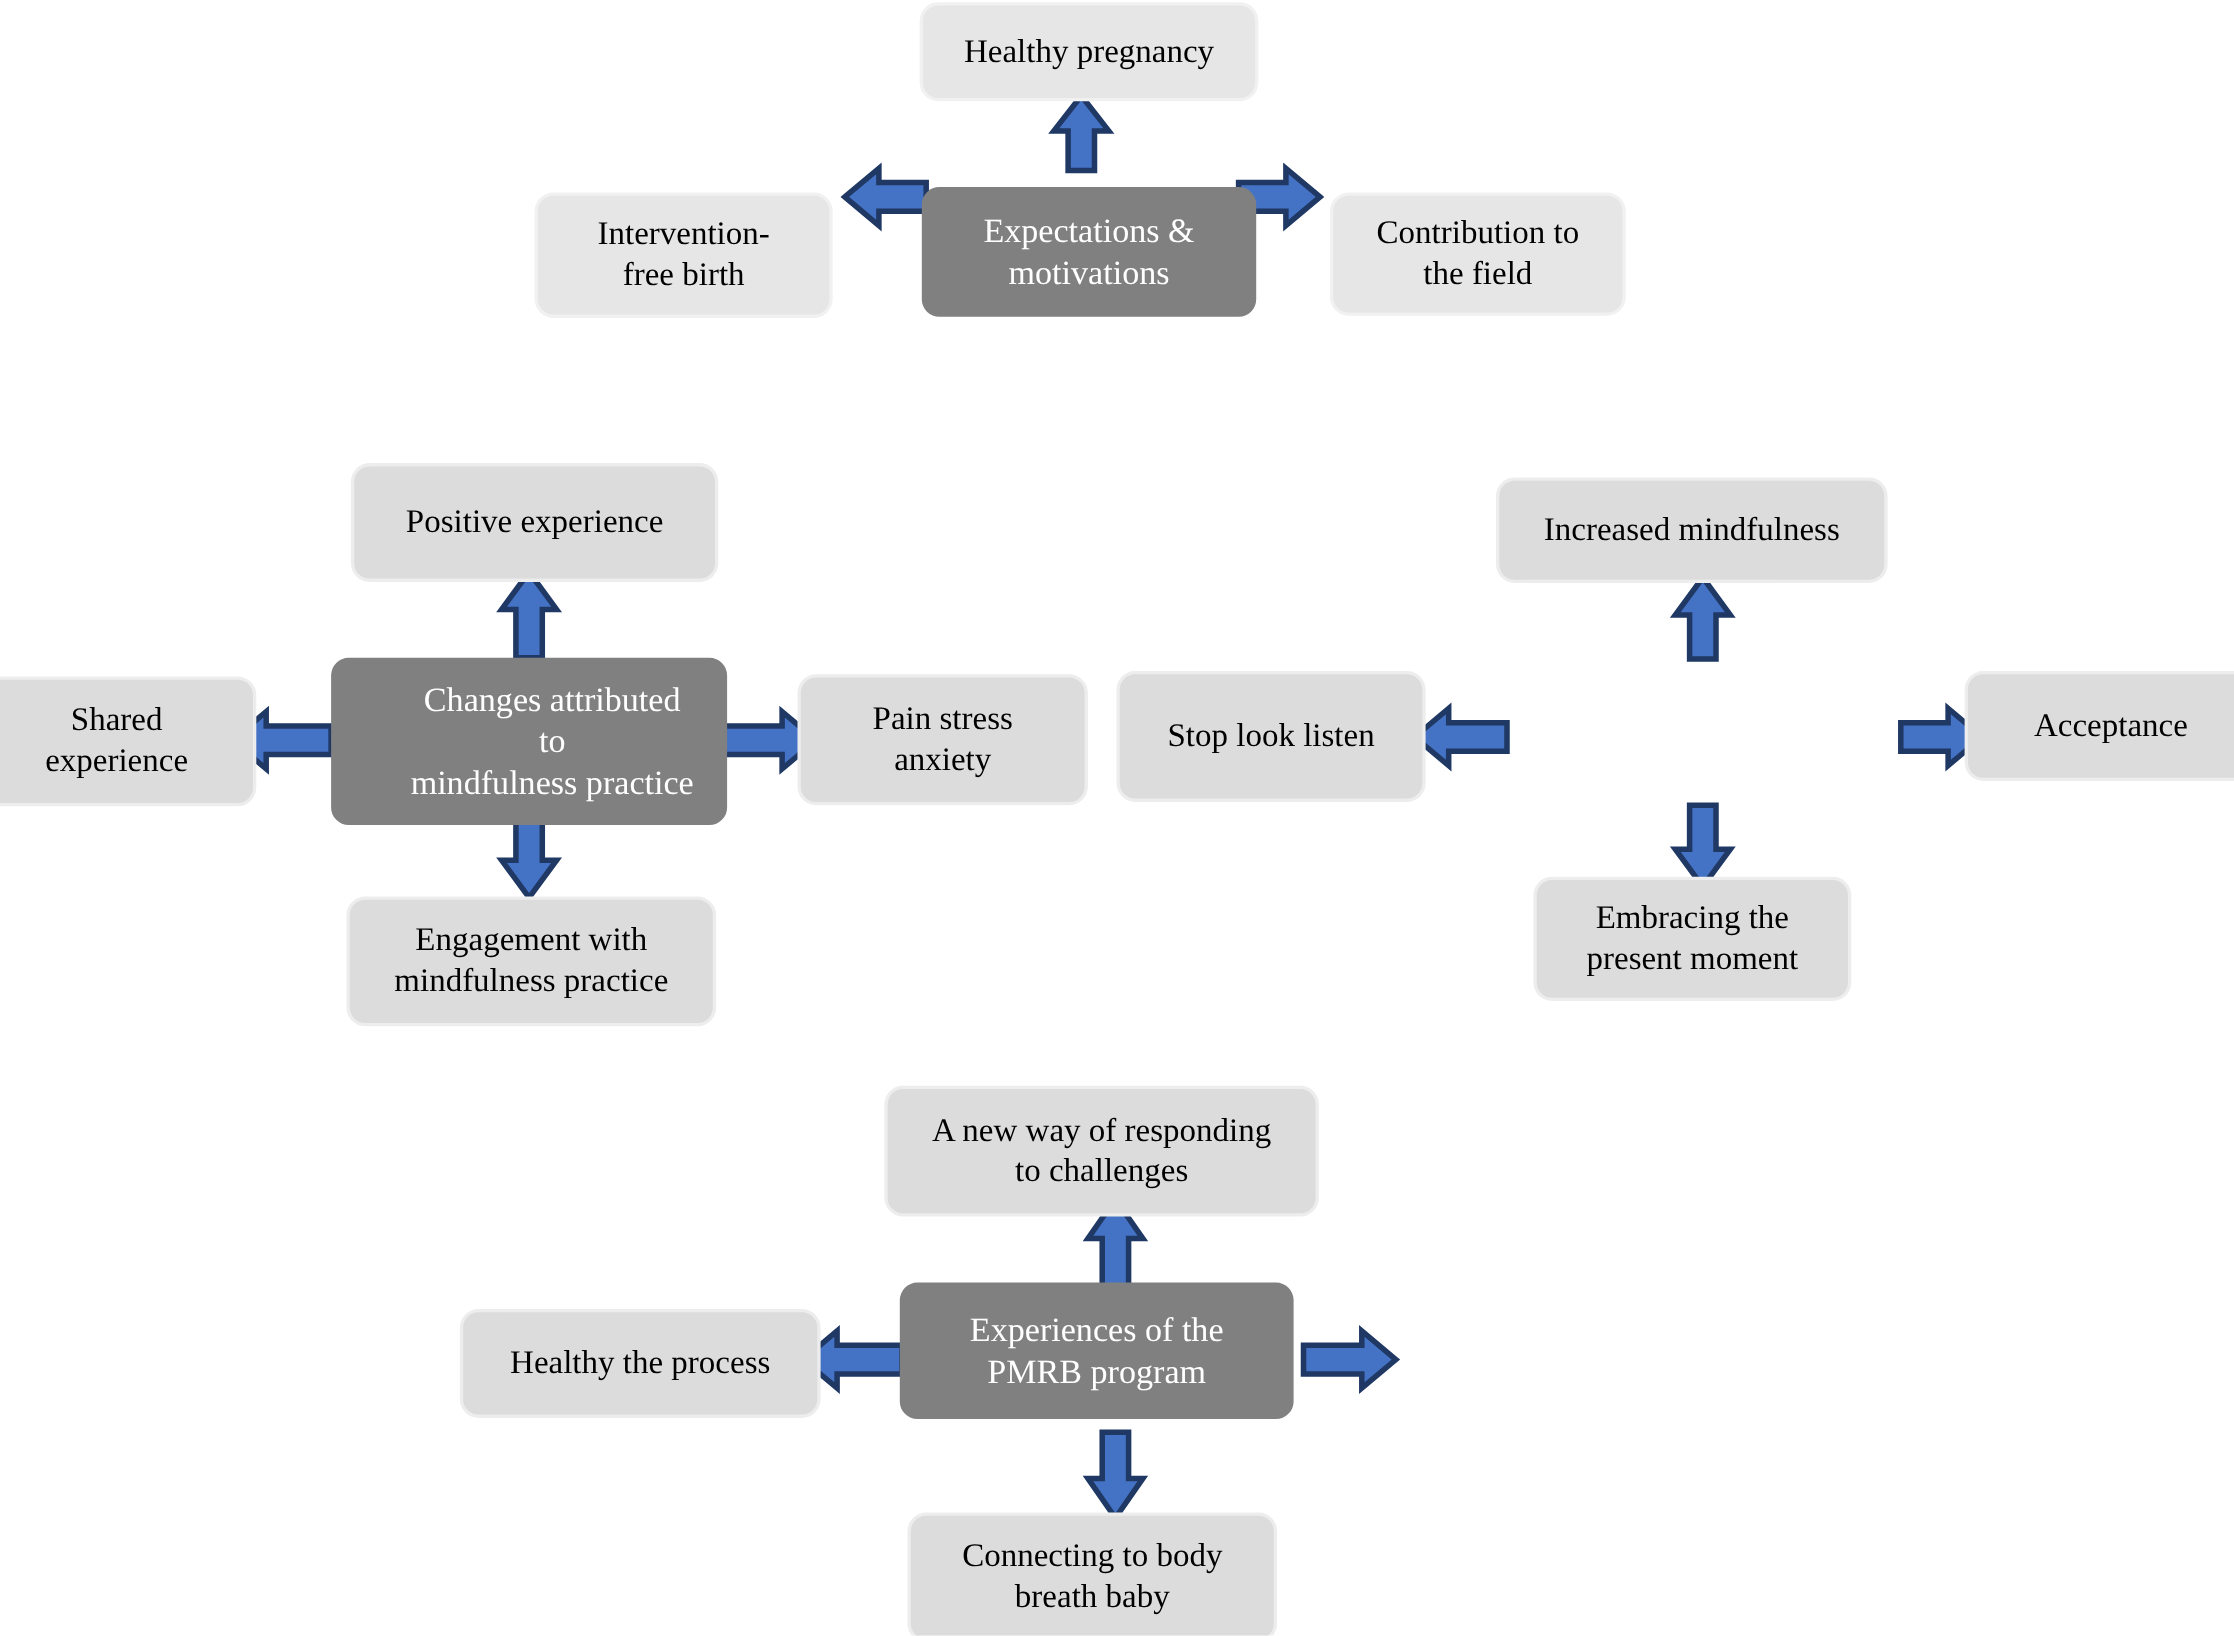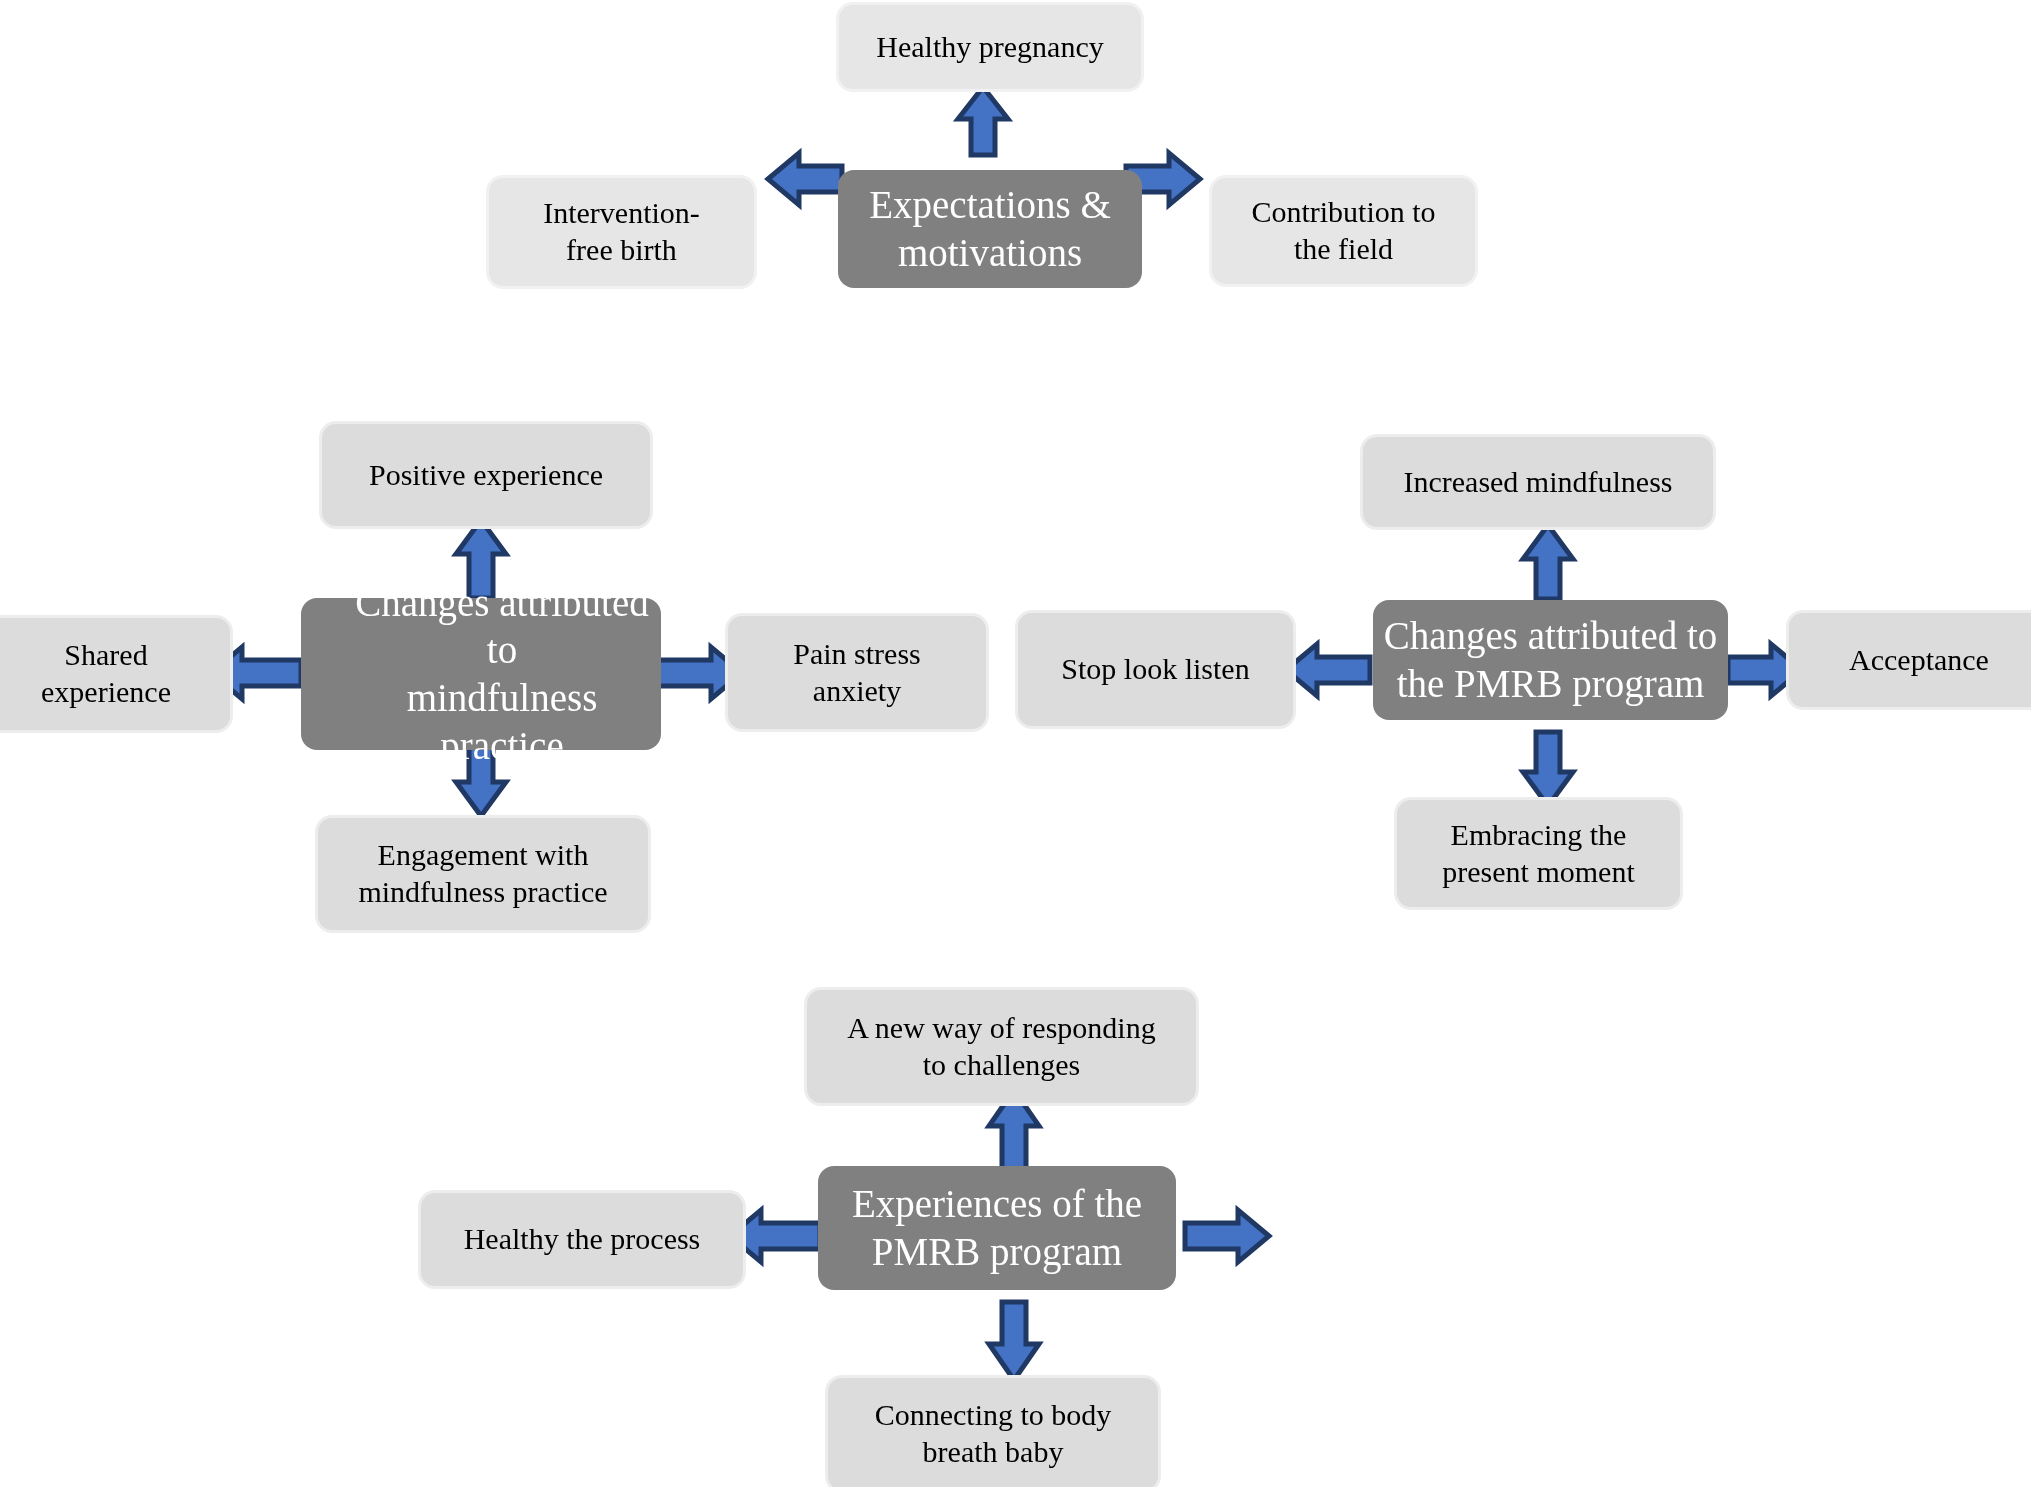--- a/index.html
+++ b/index.html
@@ -34,21 +34,21 @@
     font-size: 30px;
     box-shadow: 0 0 0 3px #ededed;
   }
   .node.leaf.pale {
     background: #e6e6e6;
     box-shadow: 0 0 0 3px #f1f1f1;
   }
   .node.core {
     background: #808080;
     color: #ffffff;
-    font-size: 39px;
+    font-size: 31px;
     border-radius: 16px;
   }
   .arrow {
     position: absolute;
     z-index: 1;
   }
   .arrow svg { display: block; overflow: visible; }
 </style>
 </head>
 <body>
@@ -144,22 +144,20 @@
   <div class="arrow" style="left:1520px; top:730px; width:56px; height:78px;">
     <svg width="56" height="78" viewBox="0 0 56 78">
       <path d="M28 76 L53 42 L40 42 L40 2 L16 2 L16 42 L3 42 Z" fill="#4472c4" stroke="#1f3864" stroke-width="5" stroke-linejoin="miter"></path>
     </svg>
   </div>
 
   <div class="node leaf" style="left:1363px; top:437px; width:350px; height:90px;">Increased mindfulness</div>
 
   <div class="node leaf" style="left:1018px; top:613px; width:275px; height:113px;">Stop look listen</div>
 
-  <div class="node core" style="left:1373px; top:600px; width:355px; height:120px;">Changes attributed to
-the PMRB program</div>
 
   <div class="node leaf" style="left:1789px; top:613px; width:260px; height:94px;">Acceptance</div>
 
   <div class="node leaf" style="left:1397px; top:800px; width:283px; height:107px;">Embracing the
 present moment</div>
 
   <div class="arrow" style="left:986px; top:1088px; width:56px; height:86px;">
     <svg width="56" height="86" viewBox="0 0 56 86">
       <path d="M28 2 L53 38 L40 38 L40 84 L16 84 L16 38 L3 38 Z" fill="#4472c4" stroke="#1f3864" stroke-width="5" stroke-linejoin="miter"></path>
     </svg>

